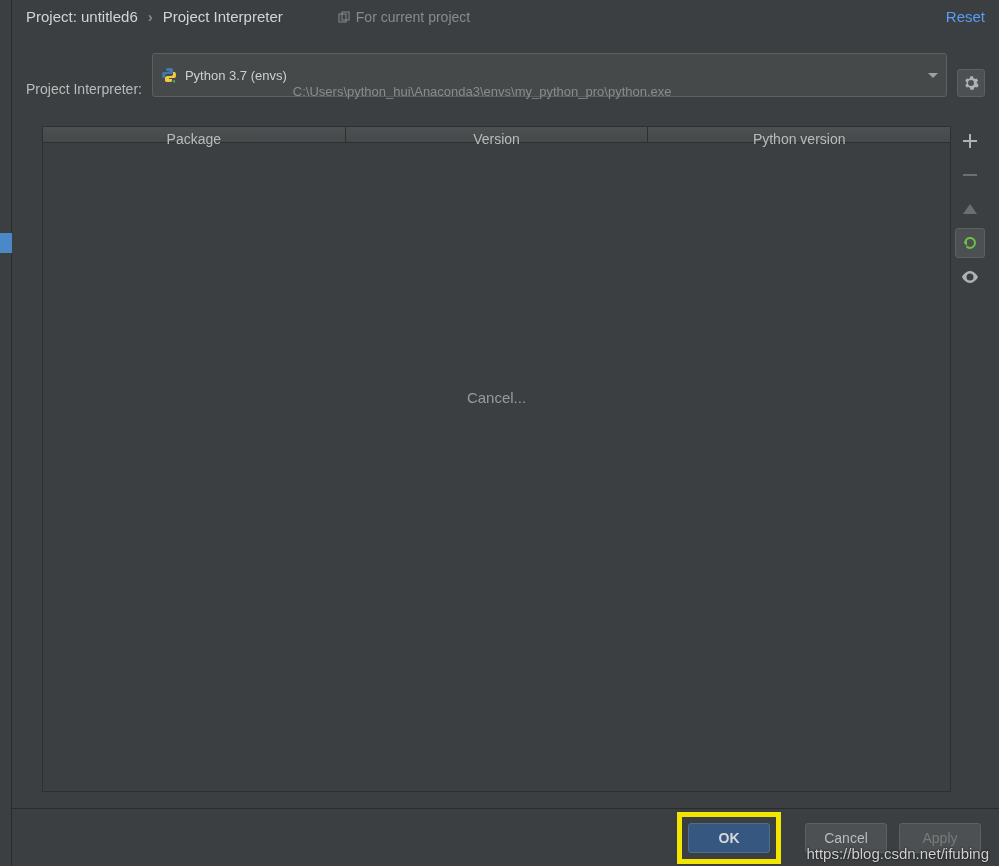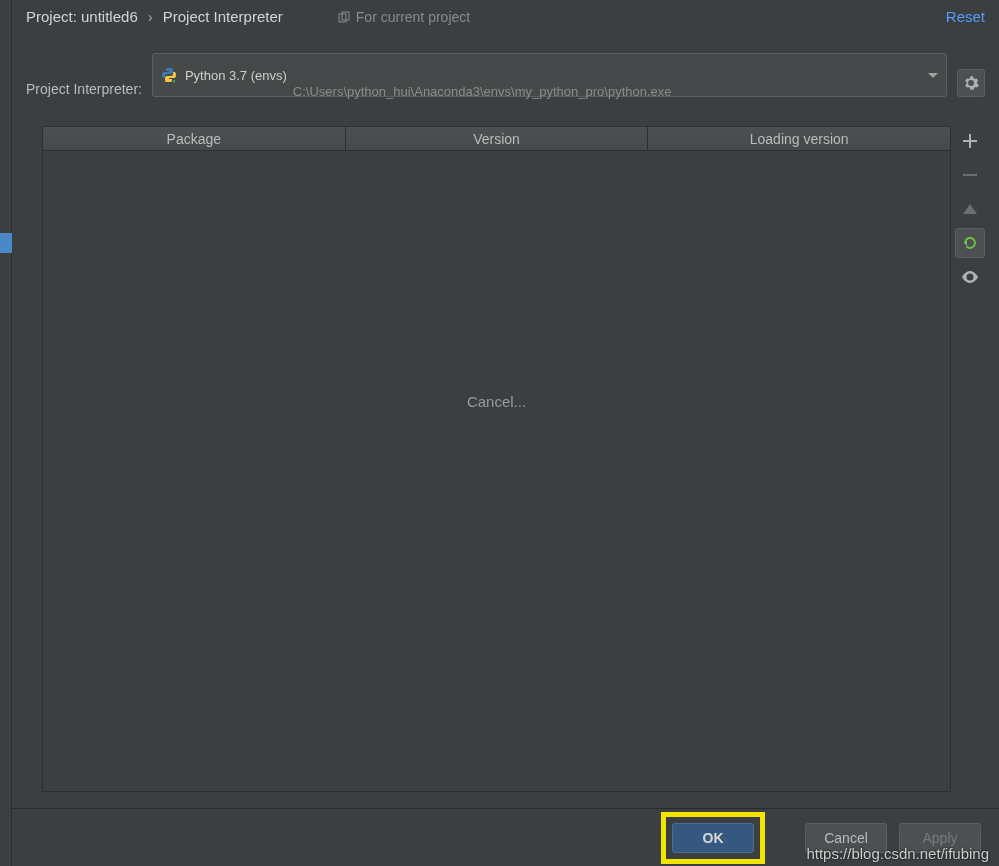--- a/index.html
+++ b/index.html
@@ -110,21 +110,21 @@
     .table-area {
       position: absolute;
       left: 30px; top: 126px; right: 48px; bottom: 74px;
       background: #3c3f41;
       border: 1px solid #2d2f30;
       display: flex;
       flex-direction: column;
     }
     .table-header {
       display: flex;
-      height: 24px;
+      height: 16px;
       background: linear-gradient(#4c5052,#45494a);
       border-bottom: 1px solid #2d2f30;
     }
     .table-header .col {
       flex: 1;
       text-align: center;
       font-size: 14px;
       color: #bbbbbb;
       line-height: 24px;
       border-right: 1px solid #2d2f30;
@@ -182,21 +182,21 @@
       align-items: center;
       justify-content: flex-end;
       padding-right: 18px;
       gap: 12px;
     }
     .ok-highlight {
       border: 5px solid #f2e500;
       padding: 6px;
       display: flex;
       align-items: center;
-      margin-right: 28px;
+      margin-right: 12px;
     }
     .btn {
       min-width: 82px;
       height: 30px;
       border: 1px solid #5e6060;
       background: #4c5052;
       color: #bbbbbb;
       font-size: 14px;
       border-radius: 3px;
       cursor: pointer;
@@ -259,21 +259,21 @@
       <svg width="16" height="16" viewBox="0 0 16 16">
           <path fill="#afb1b3" d="M8 5a3 3 0 100 6 3 3 0 000-6zm6.4 3c0 .3 0 .6-.1.9l1.5 1.2-1.4 2.4-1.8-.6c-.5.4-1 .7-1.6.9l-.3 1.9H7.3l-.3-1.9c-.6-.2-1.1-.5-1.6-.9l-1.8.6-1.4-2.4 1.5-1.2c0-.3-.1-.6-.1-.9s0-.6.1-.9L2.2 5.9l1.4-2.4 1.8.6c.5-.4 1-.7 1.6-.9L7.3 1.3h2.8l.3 1.9c.6.2 1.1.5 1.6.9l1.8-.6 1.4 2.4-1.5 1.2c.1.3.1.6.1.9z"></path>
         </svg>
     </div>
   </div>
 
   <div class="table-area">
     <div class="table-header">
       <div class="col">Package</div>
       <div class="col">Version</div>
-      <div class="col">Loading version</div>
+      <div class="col">Python version</div>
     </div>
     <div class="table-body">
       <span class="loading">Cancel...</span>
     </div>
   </div>
 
   <div class="side-buttons">
     <div class="side-btn">
       <div class="icon-wrap">
           <div class="plus-h"></div>

